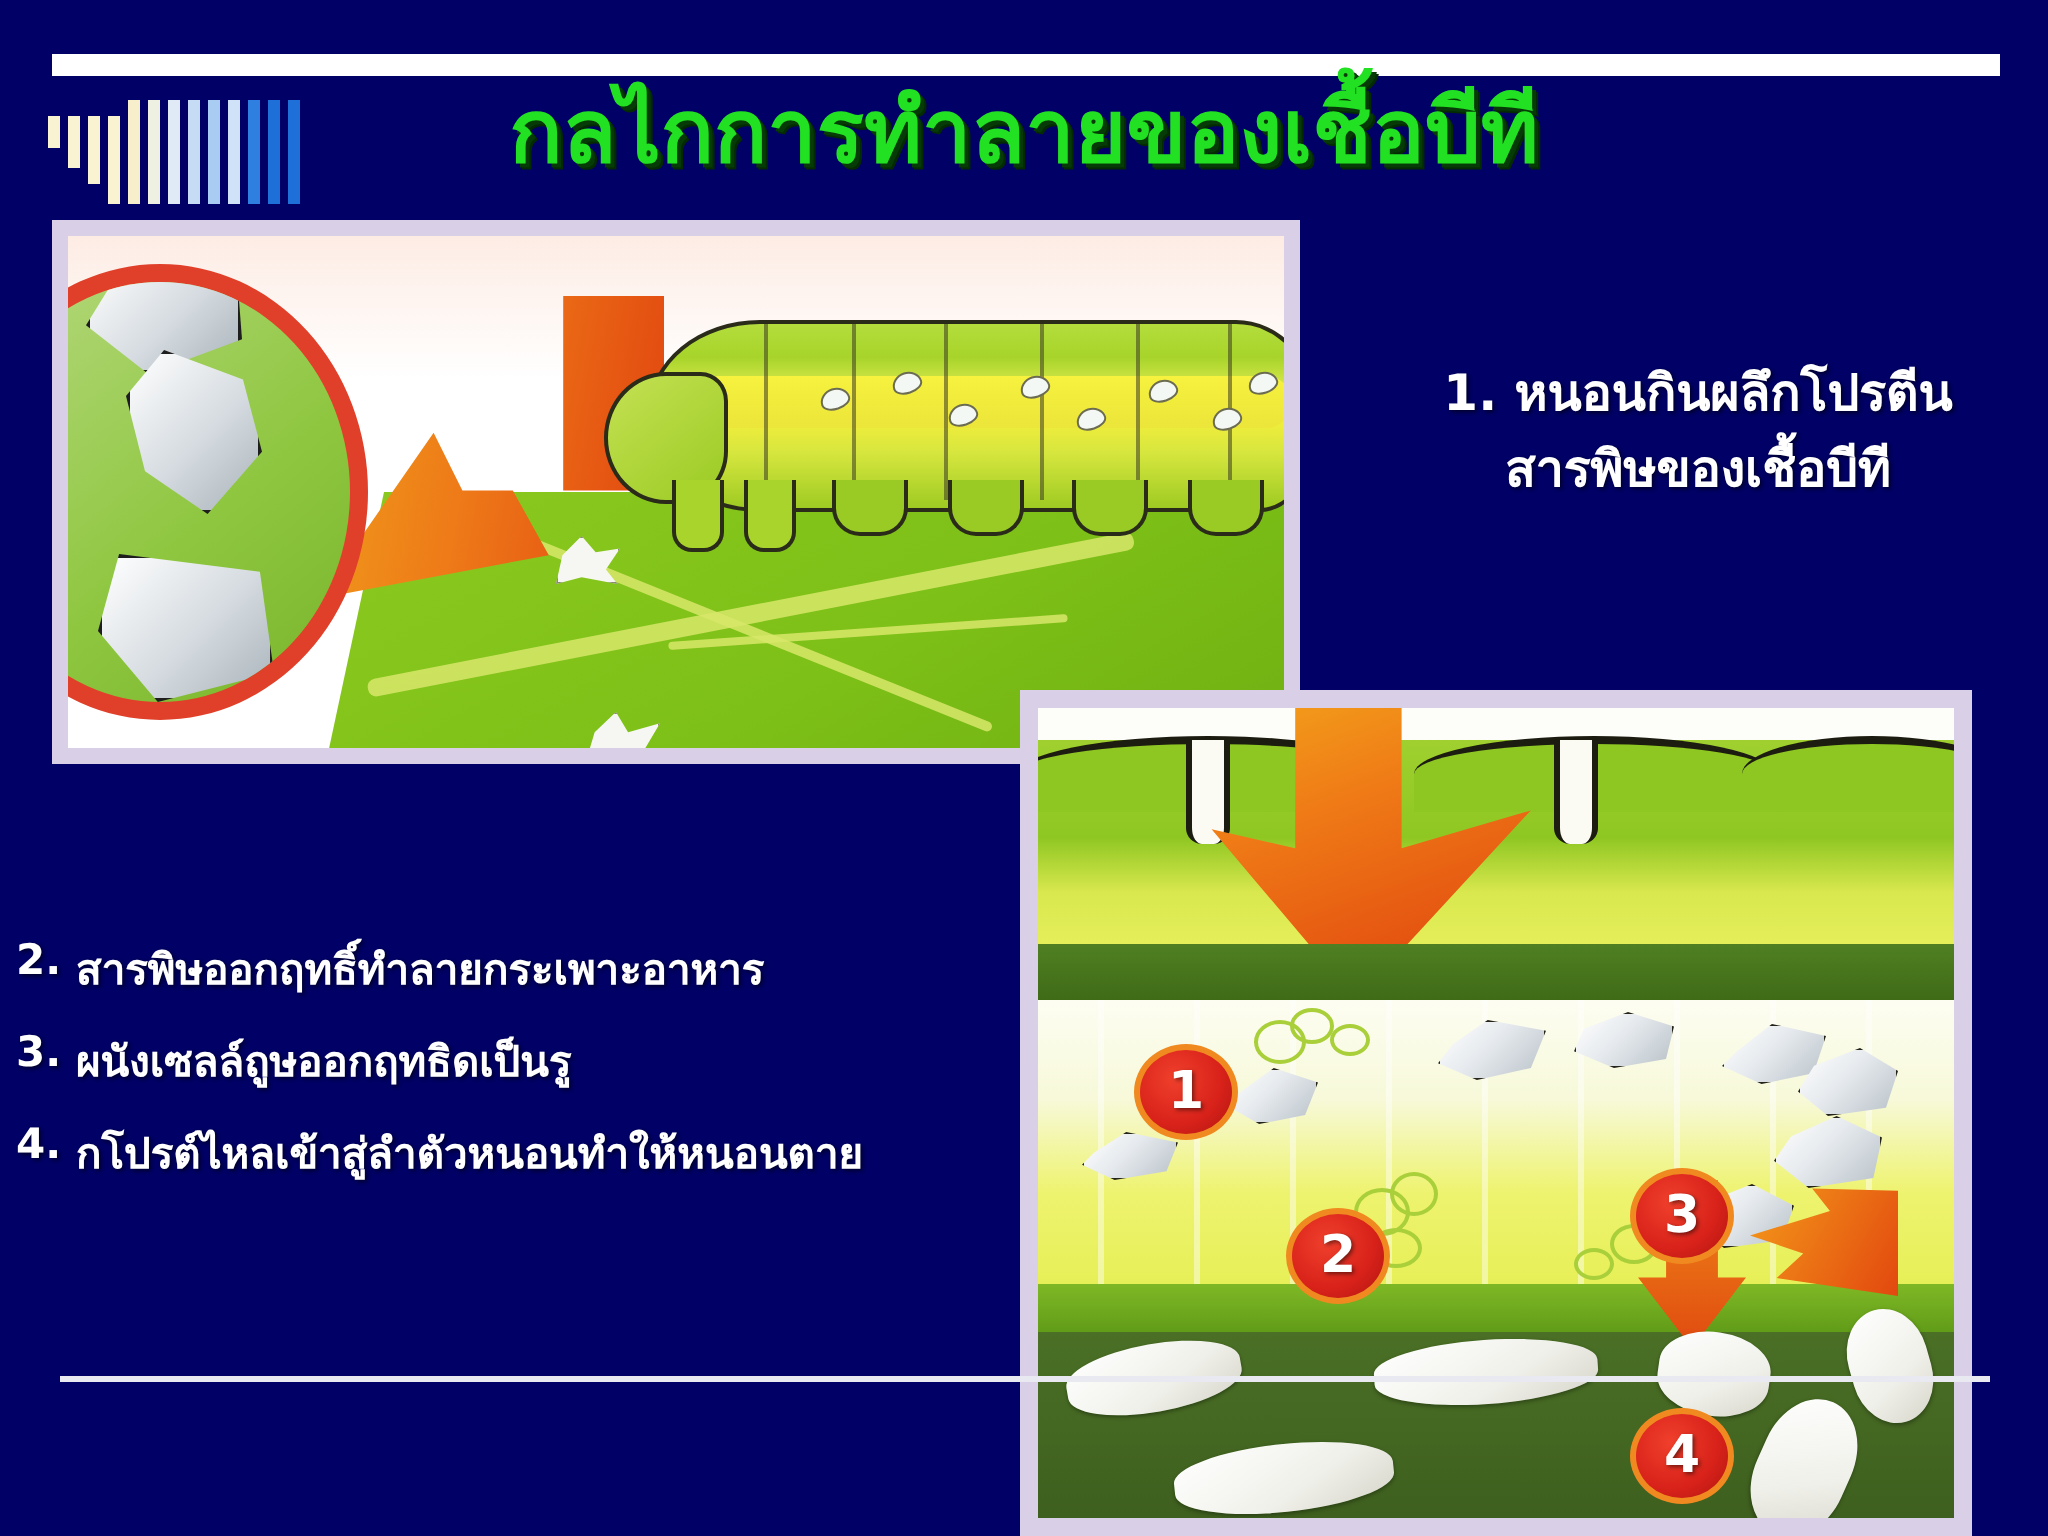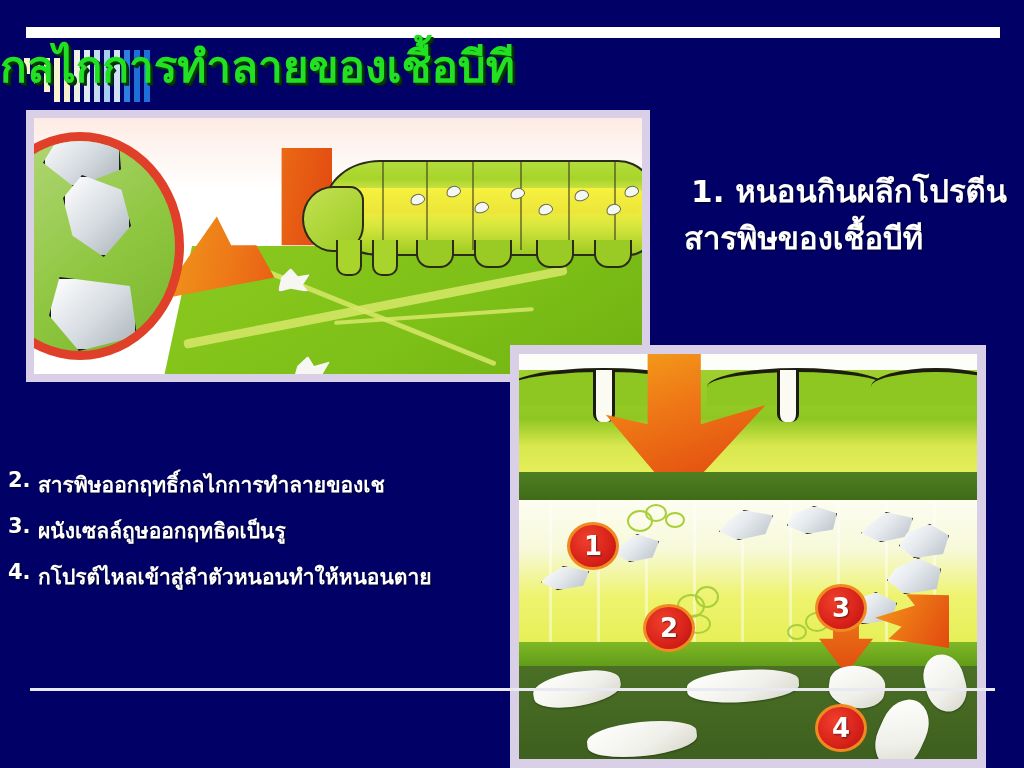--- a/index.html
+++ b/index.html
@@ -22,21 +22,21 @@
     background:#e9e9f2;
   }
 
   
   .deco{position:absolute;left:24px;top:46px;height:52px;display:flex;align-items:flex-start;}
   .deco .bar{width:6px;margin-right:4px;border-radius:0;}
 
   
   .title{
     position:absolute;left:0;top:44px;width:1024px;
-    text-align:left;
+    text-align:center;
     font-family:"DejaVu Sans","Liberation Sans",sans-serif;
     font-size:44px;font-weight:bold;letter-spacing:0px;
     color:#22e022;
     text-shadow:2px 2px 0 #063a06, 3px 3px 0 #042a04;
     line-height:1.05;
     white-space:nowrap;
   }
 
   
   .fig1{
@@ -209,28 +209,28 @@
     border:3px solid #f08a20;
     color:#ffffff;
     font-family:"DejaVu Sans","Liberation Sans",sans-serif;
     font-size:26px;font-weight:bold;
     display:flex;align-items:center;justify-content:center;
     text-shadow:1px 1px 2px rgba(0,0,0,.5);
   }
 
   
   .right-text{
-    position:absolute;left:684px;top:168px;width:330px;
+    position:absolute;left:684px;top:178px;width:330px;
     font-family:"DejaVu Sans","Liberation Sans",sans-serif;
-    font-size:31px;font-weight:bold;color:#ffffff;
+    font-size:25px;font-weight:bold;color:#ffffff;
     line-height:1.5;
     text-shadow:1px 1px 2px rgba(0,0,0,.6);
   }
   .right-text .l1{display:block;text-align:center;}
-  .right-text .l2{display:block;}
+  .right-text .l2{display:block;text-align:center;}
 
   .list{
     position:absolute;left:8px;top:468px;width:520px;
     font-family:"DejaVu Sans","Liberation Sans",sans-serif;
     font-size:21px;font-weight:bold;color:#ffffff;
     text-shadow:1px 1px 2px rgba(0,0,0,.6);
   }
   .list .row{display:flex;margin-bottom:13px;align-items:flex-start;}
   .list .num{width:30px;flex:0 0 30px;}
   .list .txt{flex:1;}
@@ -375,21 +375,21 @@
   </div>
 
   <div class="right-text">
     <span class="l1">1. หนอนกินผลึกโปรตีน</span>
     <span class="l2">สารพิษของเชื้อบีที</span>
   </div>
 
   <div class="list" id="steps">
       <div class="row">
         <span class="num">2.</span>
-        <span class="txt">สารพิษออกฤทธิ์กลไกการทำลายของเช</span>
+        <span class="txt">สารพิษออกฤทธิ์ทำลายกระเพาะอาหาร</span>
       </div>
       <div class="row">
         <span class="num">3.</span>
         <span class="txt">ผนังเซลล์ถูษออกฤทธิดเป็นรู</span>
       </div>
       <div class="row">
         <span class="num">4.</span>
         <span class="txt">กโปรต์ไหลเข้าสู่ลำตัวหนอนทำให้หนอนตาย</span>
       </div>
     </div>

